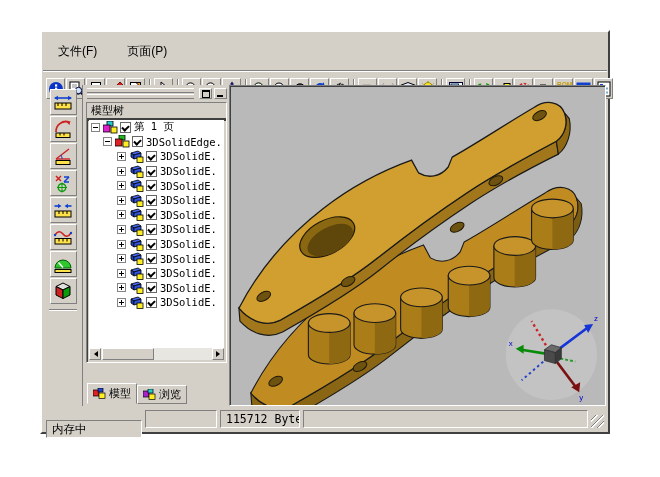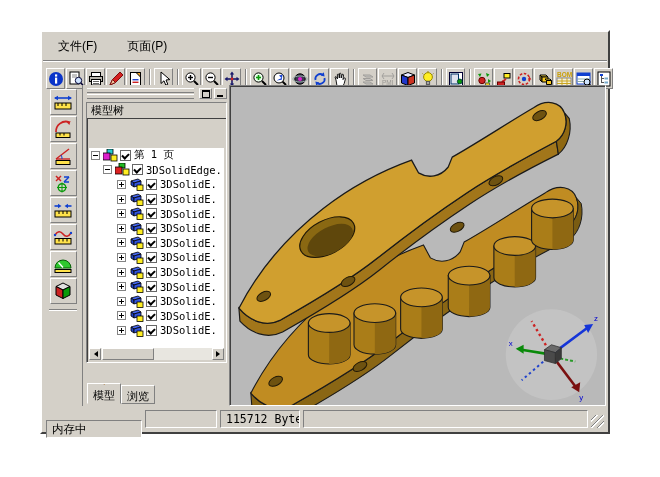--- a/index.html
+++ b/index.html
@@ -1,20 +1,20 @@
 <!DOCTYPE html>
 <html><head>
 <meta charset="utf-8">
 <style>
   html,body{margin:0;padding:0;}
   body{width:660px;height:477px;background:#ffffff;font-family:"Liberation Sans",sans-serif;position:relative;overflow:hidden;}
   .window{position:absolute;left:40px;top:30px;width:570px;height:404px;background:#d4d0c8;
           border:2px solid;border-color:#ffffff #404040 #404040 #ffffff;box-sizing:border-box;}
   
-  .menubar{height:28px;display:flex;align-items:center;padding-left:14px;gap:26px;font-size:12px;color:#000;}
+  .menubar{height:38px;display:flex;align-items:center;padding-left:14px;gap:26px;font-size:12px;color:#000;}
   .menu-item{padding:1px 2px;cursor:default;}
   .bar-sep{height:0;border-top:1px solid #808080;border-bottom:1px solid #ffffff;margin:0 1px;}
   
   .toolbar{height:29px;display:flex;align-items:center;padding:2px 2px 2px 4px;}
   .tbtn{width:19px;height:21px;min-width:19px;background:#d4d0c8;border:1px solid;border-color:#ffffff #808080 #808080 #ffffff;
         display:flex;align-items:center;justify-content:center;margin-right:1px;box-sizing:border-box;}
   .tbtn svg{width:16px;height:16px;display:block;}
   .tbtn.disabled svg{opacity:.55;filter:grayscale(1);}
   .tsep{width:2px;height:20px;border-left:1px solid #808080;border-right:1px solid #ffffff;margin:0 3px;}
   
@@ -28,41 +28,41 @@
   .tree-panel{width:146px;position:relative;background:#d4d0c8;}
   .grip-row{height:13px;display:flex;align-items:center;padding:2px 2px 0 4px;}
   .grips{flex:1;margin-right:3px;}
   .grips div{height:3px;border-top:1px solid #ffffff;border-bottom:1px solid #808080;margin-bottom:1px;}
   .mini-btn{width:13px;height:11px;background:#d4d0c8;border:1px solid;border-color:#ffffff #808080 #808080 #ffffff;
             margin-left:2px;position:relative;box-sizing:border-box;}
   .mini-btn.max::after{content:"";position:absolute;left:2px;top:1px;width:6px;height:5px;border:1px solid #000;border-top-width:2px;}
   .mini-btn.hide::after{content:"";position:absolute;left:2px;bottom:1px;width:6px;height:2px;background:#000;}
   .tree-box{position:absolute;left:3px;right:2px;top:17px;bottom:43px;background:#d4d0c8;
             border:1px solid;border-color:#808080 #ffffff #ffffff #808080;box-shadow:inset 1px 1px 0 #404040;}
-  .tree-title{height:15px;line-height:15px;padding-left:4px;font-size:11px;border-bottom:1px solid #404040;background:#d4d0c8;}
+  .tree-title{height:15px;line-height:15px;padding-left:4px;font-size:11px;border-bottom:3px solid #404040;background:#d4d0c8;}
   .tree-scroll{position:absolute;left:2px;right:2px;top:17px;bottom:14px;background:#ffffff;overflow:hidden;
-               font-family:"DejaVu Sans Mono",monospace;font-size:10.5px;margin-top:28px;}
+               font-family:"DejaVu Sans Mono",monospace;font-size:10.5px;}
   .trow{height:14.6px;display:flex;align-items:center;white-space:nowrap;}
   .ind1{padding-left:12px;text-align:right;} .ind2{padding-left:26px;text-align:center;}
   .exp{width:9px;height:9px;min-width:9px;background:#fff;border:1px solid #848484;position:relative;margin:0 2px 0 2px;box-sizing:border-box;}
   .exp::before{content:"";position:absolute;left:1px;top:3px;width:5px;height:1px;background:#000;}
   .exp.plus::after{content:"";position:absolute;left:3px;top:1px;width:1px;height:5px;background:#000;}
   .cb{width:11px;height:11px;min-width:11px;background:#fff;border:1px solid #666;margin:0 3px 0 2px;position:relative;box-sizing:border-box;}
   .cb::after{content:"";position:absolute;left:1px;top:2px;width:5px;height:3px;border-left:2px solid #000;border-bottom:2px solid #000;transform:rotate(-45deg);}
   .ticon{width:15px;height:13px;min-width:15px;margin-left:1px;}
   .hscroll{position:absolute;left:2px;right:2px;bottom:2px;height:12px;background:#e8e6e0;display:flex;}
   .sbtn{width:12px;height:12px;background:#d4d0c8;border:1px solid;border-color:#ffffff #808080 #808080 #ffffff;
         display:flex;align-items:center;justify-content:center;box-sizing:border-box;}
   .arr-l{width:0;height:0;border:3px solid transparent;border-right:4px solid #000;margin-right:2px;}
   .arr-r{width:0;height:0;border:3px solid transparent;border-left:4px solid #000;margin-left:2px;}
   .sthumb{width:52px;height:12px;background:#d4d0c8;border:1px solid;border-color:#ffffff #808080 #808080 #ffffff;margin-left:1px;box-sizing:border-box;}
   .sspace{flex:1;}
   .tabs{position:absolute;left:4px;bottom:2px;height:21px;display:flex;align-items:flex-end;font-size:11px;}
   .tab{height:19px;display:flex;align-items:center;gap:3px;padding:0 5px;background:#d4d0c8;
-       border:1px solid;border-color:#ffffff #808080 #808080 #ffffff;box-sizing:border-box;flex-direction:column;}
+       border:1px solid;border-color:#ffffff #808080 #808080 #ffffff;box-sizing:border-box;}
   .tab.active{height:21px;border-bottom-color:#d4d0c8;z-index:2;}
   .tab svg{width:13px;height:11px;}
   
   .viewport{flex:1;position:relative;background:#b9b9b9;border:1px solid;border-color:#808080 #ffffff #ffffff #808080;
             box-shadow:inset 1px 1px 0 #404040;overflow:hidden;}
   .viewport svg{position:absolute;left:0;top:0;width:100%;height:100%;}
   
   .statusbar{position:absolute;left:2px;right:2px;bottom:2px;height:22px;display:flex;align-items:center;gap:3px;padding:2px 2px;box-sizing:border-box;}
   .scell{height:18px;line-height:16px;font-size:11.5px;padding:0 5px;background:#d4d0c8;
          border:1px solid;border-color:#808080 #ffffff #ffffff #808080;box-sizing:border-box;

